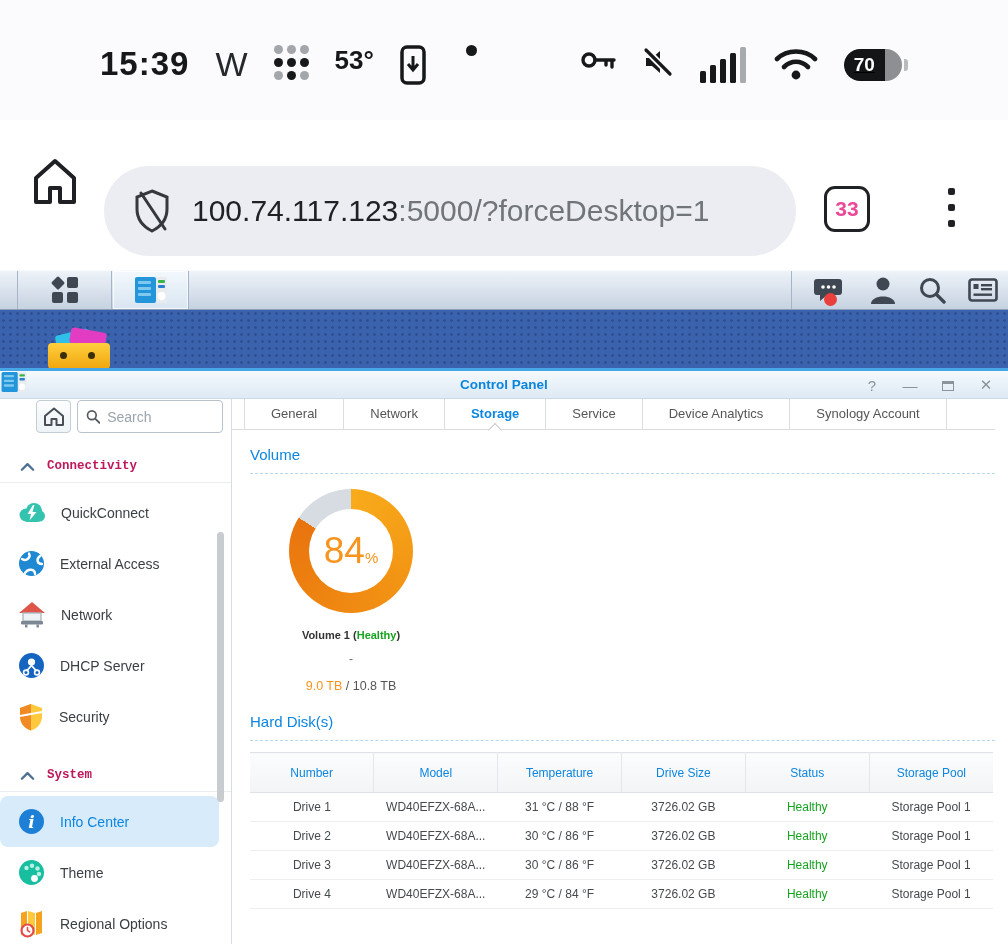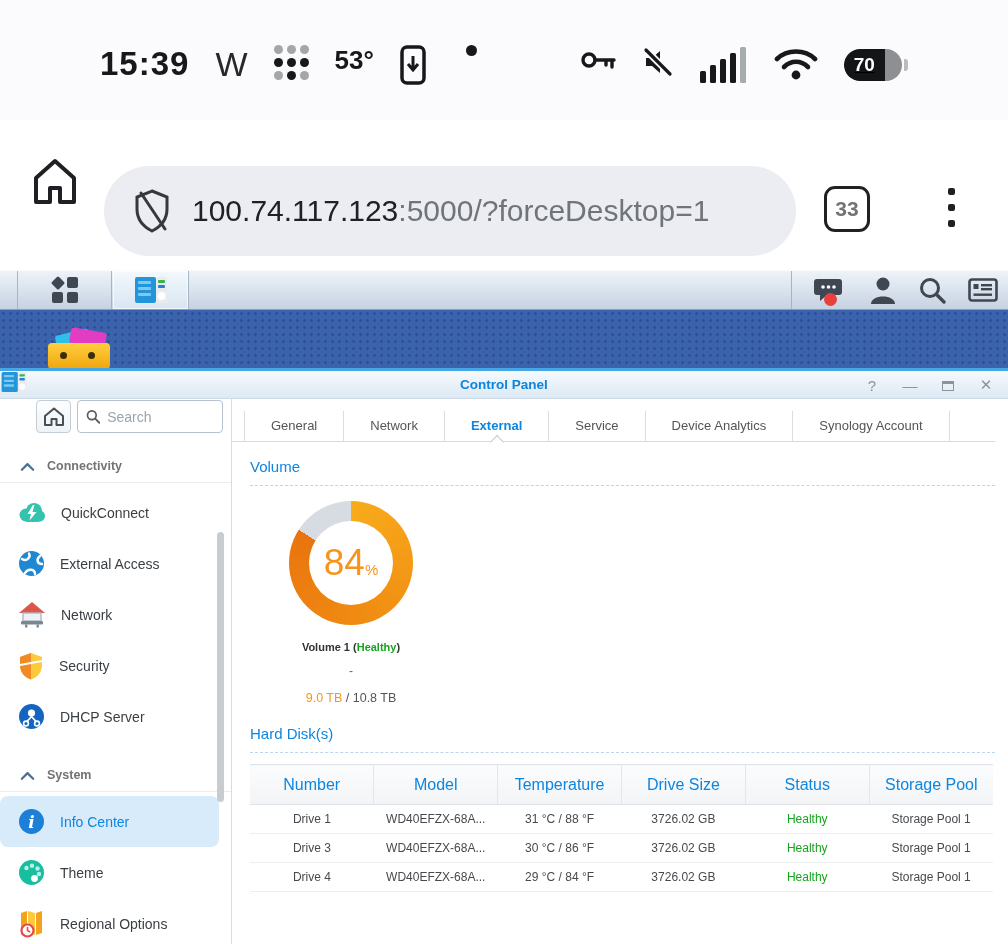--- a/index.html
+++ b/index.html
@@ -24,21 +24,21 @@
   .battery-nub{width:4px;height:12px;background:#b9bbbe;border-radius:0 3px 3px 0;}
 
   
   .browserbar{position:absolute;left:0;top:120px;width:844px;height:150px;background:#fff;}
   .home-btn{position:absolute;left:30px;top:36px;}
   .url-pill{position:absolute;left:104px;top:46px;width:692px;height:90px;border-radius:45px;
     background:#ecedf2;display:flex;align-items:center;padding:0 28px;gap:20px;}
   .url-text{font-size:30px;color:#202124;white-space:nowrap;overflow:hidden;}
   .url-text .rest{color:#70757a;}
   .tab-counter{position:absolute;left:824px;top:66px;width:46px;height:46px;border:3.5px solid #202124;
-    border-radius:11px;display:flex;align-items:center;justify-content:center;font-size:21px;font-weight:700;color:#737373;}
+    border-radius:11px;display:flex;align-items:center;justify-content:center;font-size:21px;font-weight:700;color:#ec4899;}
   .kebab{position:absolute;left:948px;top:68px;display:flex;flex-direction:column;gap:9px;}
   .kebab i{width:7px;height:7px;border-radius:2px;background:#202124;}
 
   
   .taskbar{position:absolute;left:0;top:270px;width:1008px;height:40px;
     background:linear-gradient(#eef3f9,#c6d2e1);border-top:1px solid #f8fbfe;border-bottom:1px solid #8ba0b8;}
   .tb-btn{position:absolute;top:0;height:38px;display:flex;align-items:center;justify-content:center;}
   .tb-main{left:17px;width:95px;border-left:1px solid #a5b4c6;border-right:1px solid #a5b4c6;}
   .tb-app{left:113px;width:76px;background:linear-gradient(#f3f8fd,#d9e5f1);border-right:1px solid #a5b4c6;
     box-shadow:inset 0 0 0 1px #ffffffaa;}
@@ -73,31 +73,31 @@
   
   .sidebar{width:232px;border-right:1px solid #d6dce2;position:relative;background:#fff;}
   .side-search-row{display:flex;gap:6px;padding:1px 8px 0 8px;align-items:center;margin-left:28px;}
   .home-side{width:35px;height:33px;border:1px solid #c3cdd6;border-radius:4px;
     background:linear-gradient(#fcfdfe,#eef3f7);display:flex;align-items:center;justify-content:center;}
   .search-box{flex:1;height:33px;border:1px solid #b7c2cc;border-radius:4px;background:#fff;
     display:flex;align-items:center;padding:0 8px;gap:7px;}
   .search-box input{border:0;outline:0;width:100%;font-size:14px;color:#444;font-family:inherit;}
   .search-box input::placeholder{color:#9aa4ad;}
   .side-section-head{display:flex;align-items:center;gap:12px;padding:12px 0 9px 20px;margin-top:14px;}
-  .side-section-head .lbl{font-size:12.5px;font-weight:700;color:#737373;}
+  .side-section-head .lbl{font-size:12.5px;font-weight:700;color:#be185d;font-family:Liberation Mono, monospace;}
   .side-sec-divider{border-bottom:1px solid #e9edf1;margin:0 0 4px 0;}
   .side-item{height:51px;display:flex;align-items:center;gap:15px;padding-left:18px;margin-right:12px;
     border-radius:8px;cursor:pointer;}
   .side-item .lbl{font-size:14px;color:#3a3f44;}
   .side-item.active{background:#d7ebfb;}
   .side-item.active .lbl{color:#0c86e0;}
   .side-scrollthumb{position:absolute;right:7px;top:133px;width:7px;height:270px;border-radius:4px;background:#c9cccf;}
 
   
-  .content{flex:1;position:relative;background:#fff;padding-right:13px;margin-top:12px;}
+  .content{flex:1;position:relative;background:#fff;padding-right:13px;}
   .tabbar{height:31px;border-bottom:1px solid #d8dce0;display:flex;padding-left:12px;}
   .tab{position:relative;padding:0 26px;line-height:30px;font-size:13px;color:#555;
     border-right:1px solid #dadde1;cursor:pointer;}
   .tab:first-child{border-left:1px solid #dadde1;}
   .tab.active{color:#0c86e0;font-weight:700;}
   .tab.active::after{content:"";position:absolute;left:50%;bottom:-6px;width:9px;height:9px;background:#fff;
     border-top:1px solid #c6cacf;border-left:1px solid #c6cacf;transform:translateX(-50%) rotate(45deg);}
   .pane{padding:16px 0 0 18px;}
   .sec-head{font-size:15px;color:#0c86e0;}
   .dash-line{border-top:1px dashed #b9d6ee;margin-top:10px;}
@@ -108,21 +108,21 @@
   .donut .pct{position:absolute;inset:0;display:flex;align-items:center;justify-content:center;color:#f7941d;}
   .donut .pct .num{font-size:37px;font-weight:400;}
   .donut .pct .sign{font-size:15px;margin-top:12px;}
   .vol-name{margin-top:16px;font-size:11px;font-weight:700;color:#333;}
   .vol-name .ok{color:#16a41f;}
   .vol-dash{margin-top:11px;font-size:12px;color:#666;}
   .vol-usage{margin-top:13px;font-size:12.5px;color:#555;}
   .vol-usage .used{color:#f7941d;}
   .hd-section{margin-top:20px;}
   table.hdtable{margin-top:11px;width:743px;border-collapse:collapse;table-layout:fixed;}
-  .hdtable th{height:40px;font-size:16px;font-weight:400;color:#0c86e0;
+  .hdtable th{height:40px;font-size:12px;font-weight:400;color:#0c86e0;
     background:linear-gradient(#fbfcfd,#f2f4f6);border-top:1px solid #dfe3e7;border-bottom:1px solid #dfe3e7;
     border-right:1px solid #e3e6ea;}
   .hdtable th:last-child{border-right:none;}
   .hdtable td{height:29px;font-size:12px;color:#464a4e;text-align:center;border-bottom:1px solid #eceef0;}
   .hdtable td.ok{color:#16a41f;}
 
   svg{display:block;}
 </style>
 </head>
 <body>
@@ -349,42 +349,42 @@
         <svg width="28" height="27" viewBox="0 0 28 27">
           <polygon points="14,1 27,12 1,12" fill="#dd5649"></polygon>
           <rect x="5" y="12" width="18" height="8" fill="#eef2f5" stroke="#aeb9c1" stroke-width="1.4"></rect>
           <rect x="3" y="20" width="22" height="3.4" rx="1.2" fill="#7b8894"></rect>
           <rect x="7" y="23.5" width="2.4" height="3" fill="#7b8894"></rect>
           <rect x="18.5" y="23.5" width="2.4" height="3" fill="#7b8894"></rect>
         </svg>
         <span class="lbl">Network</span>
       </div>
       <div class="side-item">
+        <svg width="27" height="27" viewBox="0 0 27 27">
+          <circle cx="13.5" cy="13.5" r="12.5" fill="#1565c0"></circle>
+          <circle cx="13.5" cy="10" r="3.6" fill="#fff"></circle>
+          <path d="M13.5 13.5 L8.5 19 M13.5 13.5 L18.5 19" stroke="#fff" stroke-width="1.8"></path>
+          <circle cx="8" cy="20.5" r="2.4" fill="none" stroke="#fff" stroke-width="1.6"></circle>
+          <circle cx="19" cy="20.5" r="2.4" fill="none" stroke="#fff" stroke-width="1.6"></circle>
+        </svg>
+        <span class="lbl">DHCP Server</span>
+      </div>
+      <div class="side-item">
         <svg width="26" height="28" viewBox="0 0 26 28">
           <defs>
               <clipPath id="shl">
                 <rect x="0" y="0" width="13" height="28"></rect>
               </clipPath>
             </defs>
           <path d="M13 1 L24 5 V13 C24 20 20 25 13 27.5 C6 25 2 20 2 13 V5 Z" fill="#ffc93e"></path>
           <path d="M13 1 L24 5 V13 C24 20 20 25 13 27.5 C6 25 2 20 2 13 V5 Z" fill="#f08a24" clip-path="url(#shl)"></path>
           <path d="M2 13 L24 9" stroke="#fff" stroke-width="2"></path>
         </svg>
         <span class="lbl">Security</span>
       </div>
-      <div class="side-item">
-        <svg width="27" height="27" viewBox="0 0 27 27">
-          <circle cx="13.5" cy="13.5" r="12.5" fill="#1565c0"></circle>
-          <circle cx="13.5" cy="10" r="3.6" fill="#fff"></circle>
-          <path d="M13.5 13.5 L8.5 19 M13.5 13.5 L18.5 19" stroke="#fff" stroke-width="1.8"></path>
-          <circle cx="8" cy="20.5" r="2.4" fill="none" stroke="#fff" stroke-width="1.6"></circle>
-          <circle cx="19" cy="20.5" r="2.4" fill="none" stroke="#fff" stroke-width="1.6"></circle>
-        </svg>
-        <span class="lbl">DHCP Server</span>
-      </div>
 
       <div class="side-section-head">
         <svg width="15" height="9" viewBox="0 0 16 9">
             <path d="M2 8 L8 2 L14 8" fill="none" stroke="#4c7094" stroke-width="2.4" stroke-linecap="round" stroke-linejoin="round"></path>
           </svg>
         <span class="lbl">System</span>
       </div>
       <div class="side-sec-divider"></div>
 
       <div class="side-item active">
@@ -416,21 +416,21 @@
         <span class="lbl">Regional Options</span>
       </div>
 
       <div class="side-scrollthumb"></div>
     </div>
 
     <div class="content">
       <div class="tabbar">
         <span class="tab">General</span>
         <span class="tab">Network</span>
-        <span class="tab active">External</span>
+        <span class="tab active">Storage</span>
         <span class="tab">Service</span>
         <span class="tab">Device Analytics</span>
         <span class="tab">Synology Account</span>
       </div>
 
       <div class="pane">
         <div class="sec-head">Volume</div>
         <div class="dash-line"></div>
 
         <div class="vol-widget">
@@ -463,20 +463,28 @@
                 <th>Drive Size</th>
                 <th>Status</th>
                 <th>Storage Pool</th>
               </tr>
             </thead>
             <tbody>
               <tr>
                 <td>Drive 1</td>
                   <td>WD40EFZX-68A...</td>
                   <td>31 °C / 88 °F</td>
+                  <td>3726.02 GB</td>
+                  <td class="ok">Healthy</td>
+                  <td>Storage Pool 1</td>
+              </tr>
+              <tr>
+                <td>Drive 2</td>
+                  <td>WD40EFZX-68A...</td>
+                  <td>30 °C / 86 °F</td>
                   <td>3726.02 GB</td>
                   <td class="ok">Healthy</td>
                   <td>Storage Pool 1</td>
               </tr>
               <tr>
                 <td>Drive 3</td>
                   <td>WD40EFZX-68A...</td>
                   <td>30 °C / 86 °F</td>
                   <td>3726.02 GB</td>
                   <td class="ok">Healthy</td>

